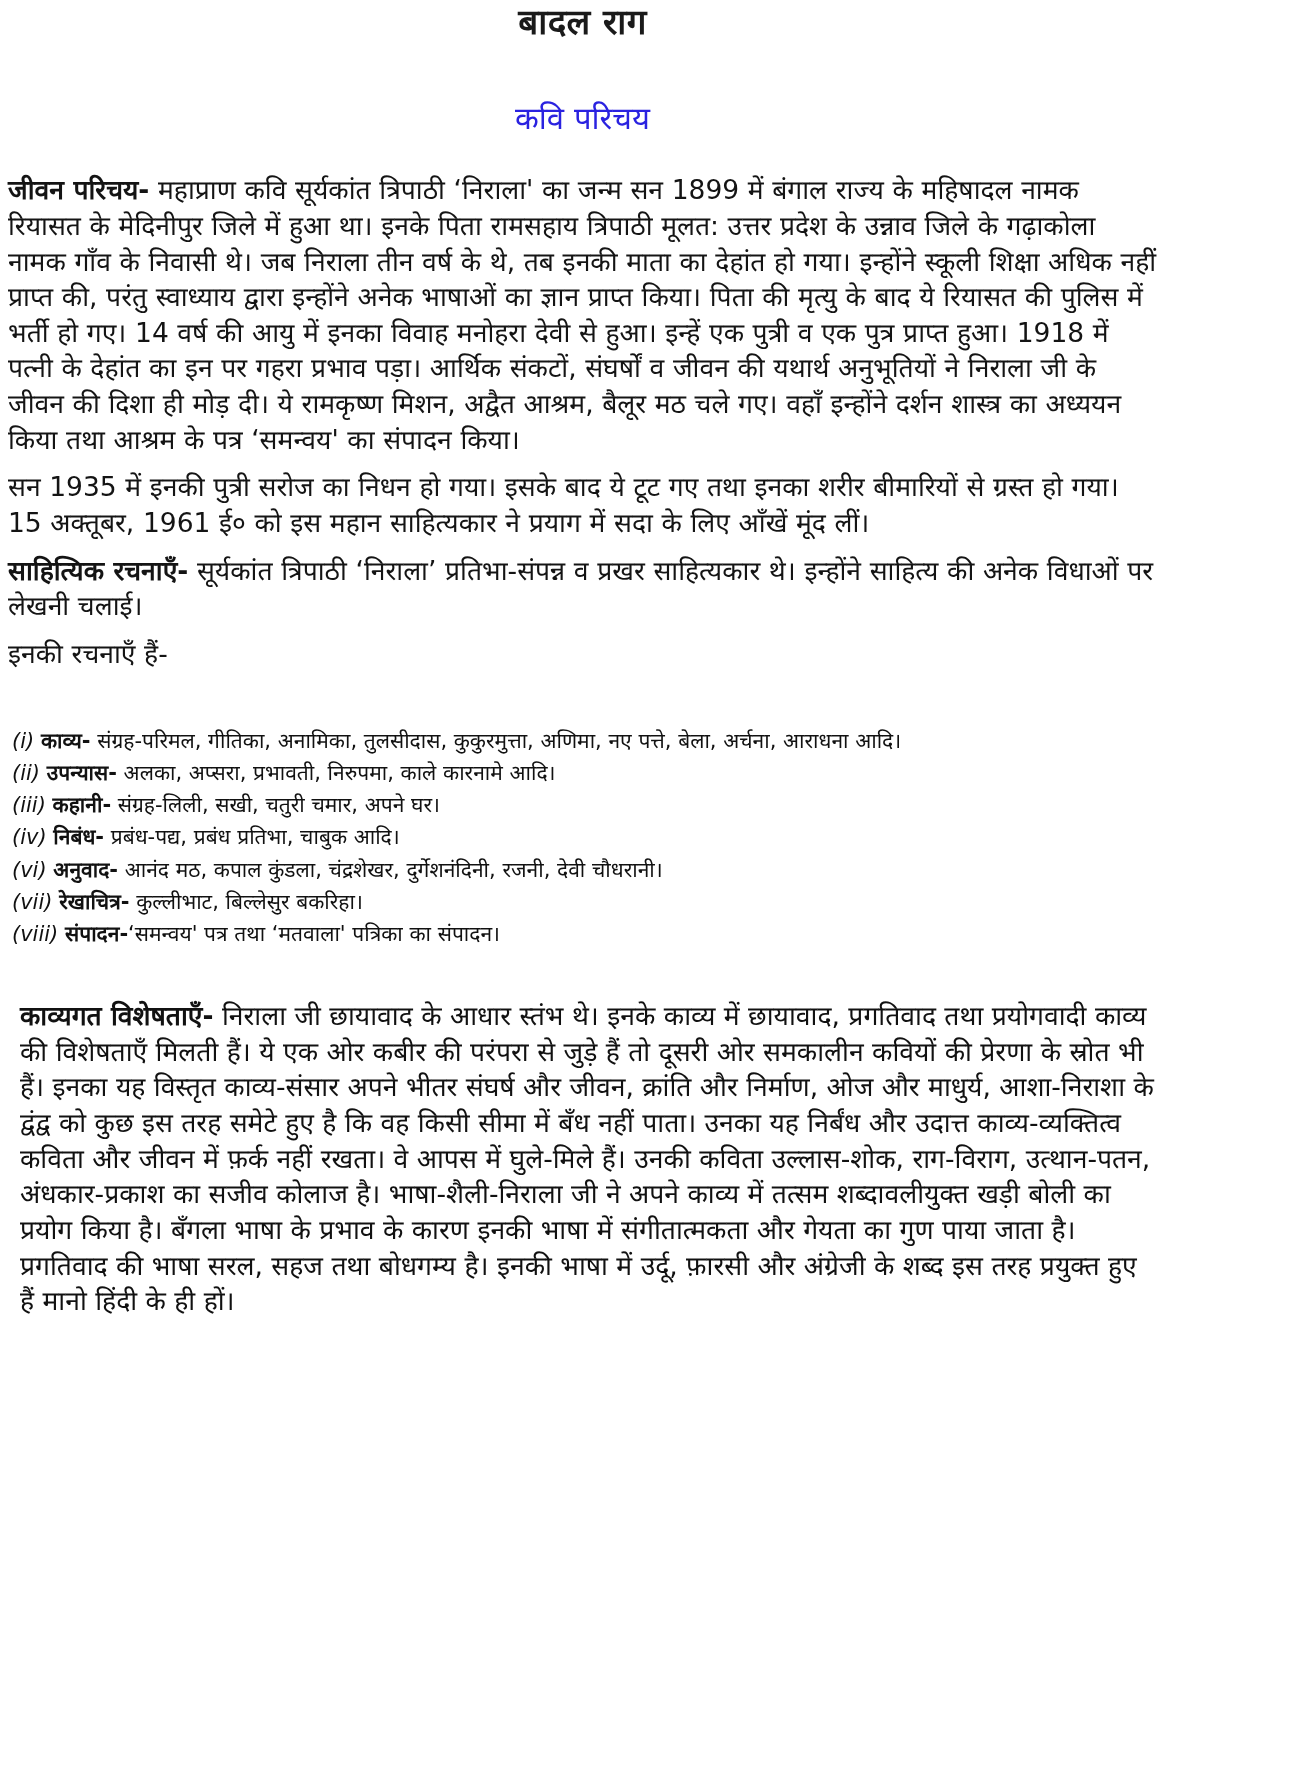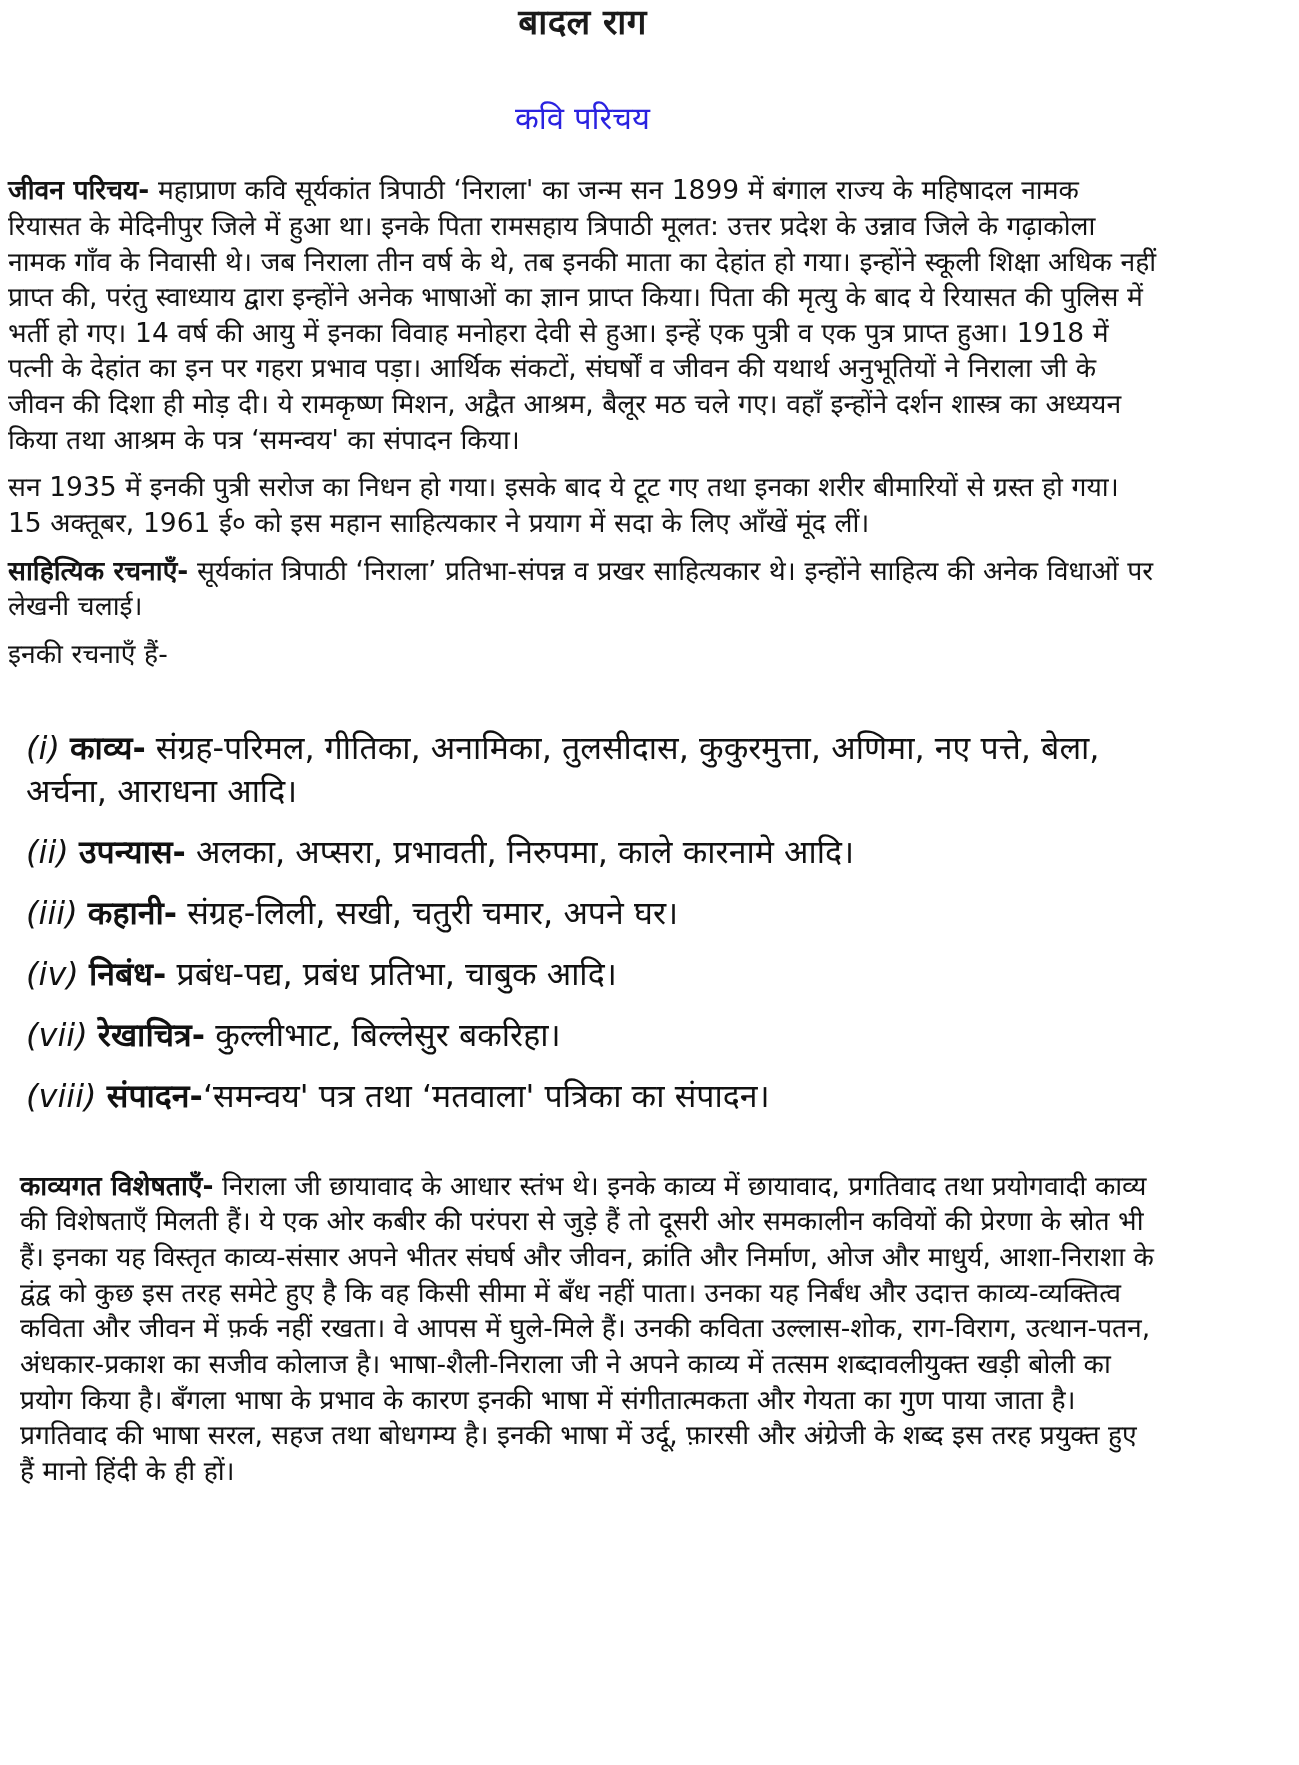--- a/index.html
+++ b/index.html
@@ -68,22 +68,22 @@
   .tight { margin-top: 12px; }
 
   
   .works-list {
     margin: 0;
     padding: 0;
     list-style: none;
     margin-top: 55px;
   }
   .works-list li {
-    margin: 18px;
-    font-size: 32px;
+    margin: 4px;
+    font-size: 21px;
     line-height: 1.345;
   }
   .rn {
     font-style: italic;
     font-weight: normal;
   }
   .genre {
     font-weight: bold;
   }
 
@@ -113,20 +113,21 @@
     <p class="para tight"><span class="lead">साहित्यिक रचनाएँ-</span><span> सूर्यकांत त्रिपाठी ‘निराला’ प्रतिभा-संपन्न व प्रखर साहित्यकार थे। इन्होंने साहित्य की अनेक विधाओं पर लेखनी चलाई।</span></p>
 
     <p class="para tight"><span>इनकी रचनाएँ हैं-</span></p>
   </div>
 
   <ul class="works-list">
     <li><span class="rn">(i)</span> <span class="genre">काव्य-</span><span> संग्रह-परिमल, गीतिका, अनामिका, तुलसीदास, कुकुरमुत्ता, अणिमा, नए पत्ते, बेला, अर्चना, आराधना आदि।</span></li>
     <li><span class="rn">(ii)</span> <span class="genre">उपन्यास-</span><span> अलका, अप्सरा, प्रभावती, निरुपमा, काले कारनामे आदि।</span></li>
     <li><span class="rn">(iii)</span> <span class="genre">कहानी-</span><span> संग्रह-लिली, सखी, चतुरी चमार, अपने घर।</span></li>
     <li><span class="rn">(iv)</span> <span class="genre">निबंध-</span><span> प्रबंध-पद्य, प्रबंध प्रतिभा, चाबुक आदि।</span></li>
+    <li><span class="rn">(vi)</span> <span class="genre">अनुवाद-</span><span> आनंद मठ, कपाल कुंडला, चंद्रशेखर, दुर्गेशनंदिनी, रजनी, देवी चौधरानी।</span></li>
     <li><span class="rn">(vii)</span> <span class="genre">रेखाचित्र-</span><span> कुल्लीभाट, बिल्लेसुर बकरिहा।</span></li>
     <li><span class="rn">(viii)</span> <span class="genre">संपादन-</span><span>‘समन्वय' पत्र तथा ‘मतवाला' पत्रिका का संपादन।</span></li>
   </ul>
 
   <div class="closing-block">
     <p class="para"><span class="lead">काव्यगत विशेषताएँ-</span><span> निराला जी छायावाद के आधार स्तंभ थे। इनके काव्य में छायावाद, प्रगतिवाद तथा प्रयोगवादी काव्य की विशेषताएँ मिलती हैं। ये एक ओर कबीर की परंपरा से जुड़े हैं तो दूसरी ओर समकालीन कवियों की प्रेरणा के स्रोत भी हैं। इनका यह विस्तृत काव्य-संसार अपने भीतर संघर्ष और जीवन, क्रांति और निर्माण, ओज और माधुर्य, आशा-निराशा के द्वंद्व को कुछ इस तरह समेटे हुए है कि वह किसी सीमा में बँध नहीं पाता। उनका यह निर्बंध और उदात्त काव्य-व्यक्तित्व कविता और जीवन में फ़र्क नहीं रखता। वे आपस में घुले-मिले हैं। उनकी कविता उल्लास-शोक, राग-विराग, उत्थान-पतन, अंधकार-प्रकाश का सजीव कोलाज है। भाषा-शैली-निराला जी ने अपने काव्य में तत्सम शब्दावलीयुक्त खड़ी बोली का प्रयोग किया है। बँगला भाषा के प्रभाव के कारण इनकी भाषा में संगीतात्मकता और गेयता का गुण पाया जाता है। प्रगतिवाद की भाषा सरल, सहज तथा बोधगम्य है। इनकी भाषा में उर्दू, फ़ारसी और अंग्रेजी के शब्द इस तरह प्रयुक्त हुए हैं मानो हिंदी के ही हों।</span></p>
   </div>
 
 </div>
 

